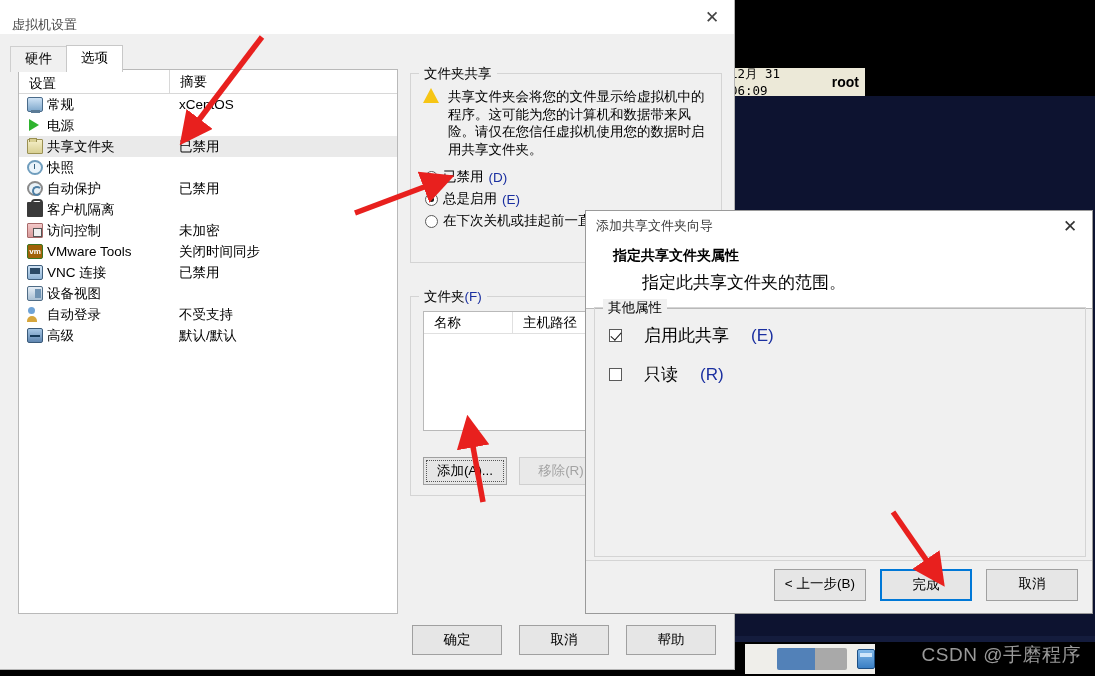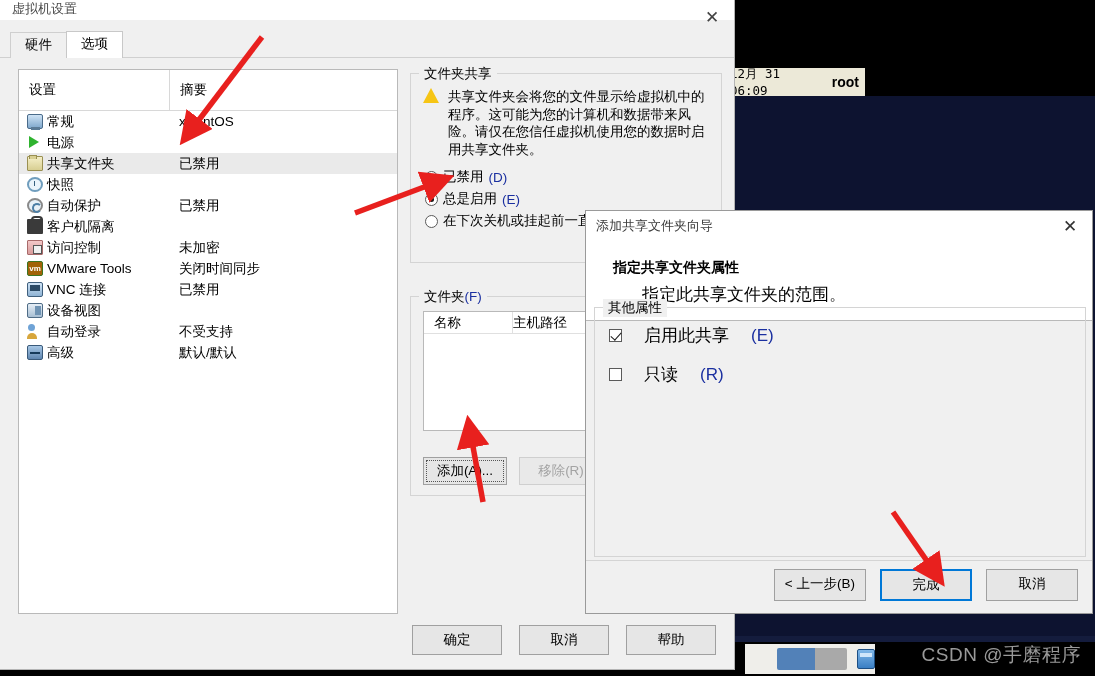--- a/index.html
+++ b/index.html
@@ -63,22 +63,22 @@
   }
 
   
   .vmwin {
     position: absolute; left: 0; top: 0; width: 735px; height: 670px;
     background: #f0f0f0;
     border: 1px solid #b4b4b4;
     border-left: none; border-top: none;
   }
   .vmwin-title {
-    height: 20px; background: #ffffff;
-    display: flex; align-items: flex-start;
+    height: 34px; background: #ffffff;
+    display: flex; align-items: flex-end;
     padding-left: 12px;
     font-size: 13px; color: #4a4a4a;
     position: relative;
   }
   .win-close {
     position: absolute; right: 0; top: 0; width: 44px; height: 34px;
     display: flex; align-items: center; justify-content: center;
     font-size: 17px; color: #444; cursor: default;
   }
   .tabstrip {
@@ -107,21 +107,21 @@
     background: #f0f0f0;
   }
 
   
   .settings-list {
     position: absolute; left: 18px; top: 8px; width: 380px; height: 545px;
     background: #fff; border: 1px solid #b9b9b9;
     overflow: hidden;
   }
   .sl-header {
-    display: flex; height: 41px; align-items: center;
+    display: flex; height: 24px; align-items: flex-end;
     font-size: 13.5px; color: #000;
     border-bottom: 1px solid #d8d8d8;
     background: #fff;
   }
   .sl-header .c1 { width: 150px; padding-left: 10px; }
   .sl-header .c2 { padding-left: 10px; border-left: 1px solid #d8d8d8; height: 100%; display:flex; align-items:center;}
   .sl-row {
     display: flex; align-items: center; height: 21px;
     font-size: 13.5px; color: #000;
   }
@@ -192,21 +192,21 @@
     width: 5px; height: 5px; border-radius: 50%; background: #1a1a1a;
   }
   .mn { color: #1a2fa0; }
 
   .fold-table {
     position: absolute; left: 12px; top: 14px; width: 288px; height: 120px;
     background: #fff; border: 1px solid #b9b9b9;
   }
   .ft-head { display: flex; height: 22px; align-items: center; font-size: 13.5px; border-bottom:1px solid #e0e0e0;}
   .ft-head .h1 { width: 88px; padding-left: 10px; }
-  .ft-head .h2 { border-left: 1px solid #e0e0e0; height: 100%; display:flex;align-items:center;}
+  .ft-head .h2 { padding-left: 10px; border-left: 1px solid #e0e0e0; height: 100%; display:flex;align-items:center;}
 
   .btn {
     font-size: 13.5px; color: #000;
     background: #e6e6e6; border: 1px solid #a0a0a0;
     padding: 4px 10px; text-align: center;
     min-width: 76px; cursor: default;
   }
   .btn.disabled { color: #a3a3a3; background: #e9e9e9; border-color: #cfcfcf; }
   .btn.focus { outline: 1px dotted #555; outline-offset: -4px; }
   .btn.default-focus { border: 2px solid #0078d7; padding: 3px 9px; }
@@ -230,21 +230,21 @@
     padding-left: 10px; font-size: 13px; color: #3c3c3c; position: relative;
   }
   .wiz-close {
     position: absolute; right: 0; top: 0; width: 44px; height: 30px;
     display: flex; align-items: center; justify-content: center; font-size: 17px; color: #333;
   }
   .wiz-header {
     background: #fff; border-bottom: 1px solid #b9b9b9;
     padding: 6px 0 14px 0;
   }
-  .wiz-h1 { font-size: 14px; font-weight: bold; color: #000; padding-left: 27px; margin-top: 12px; }
+  .wiz-h1 { font-size: 14px; font-weight: bold; color: #000; padding-left: 27px; }
   .wiz-h2 { font-size: 17px; color: #000; padding-left: 56px; padding-top: 6px; }
   .grp-other {
     position: absolute; left: 8px; top: 96px; width: 492px; height: 250px;
     border: 1px solid #d4d4d4;
   }
   .check-row { display: flex; align-items: center; gap: 22px; padding: 4px 0 4px 14px; font-size: 17px; }
   .chk {
     width: 13px; height: 13px; border: 1px solid #5a5a5a; background: #fff;
     position: relative; flex: 0 0 13px;
   }

